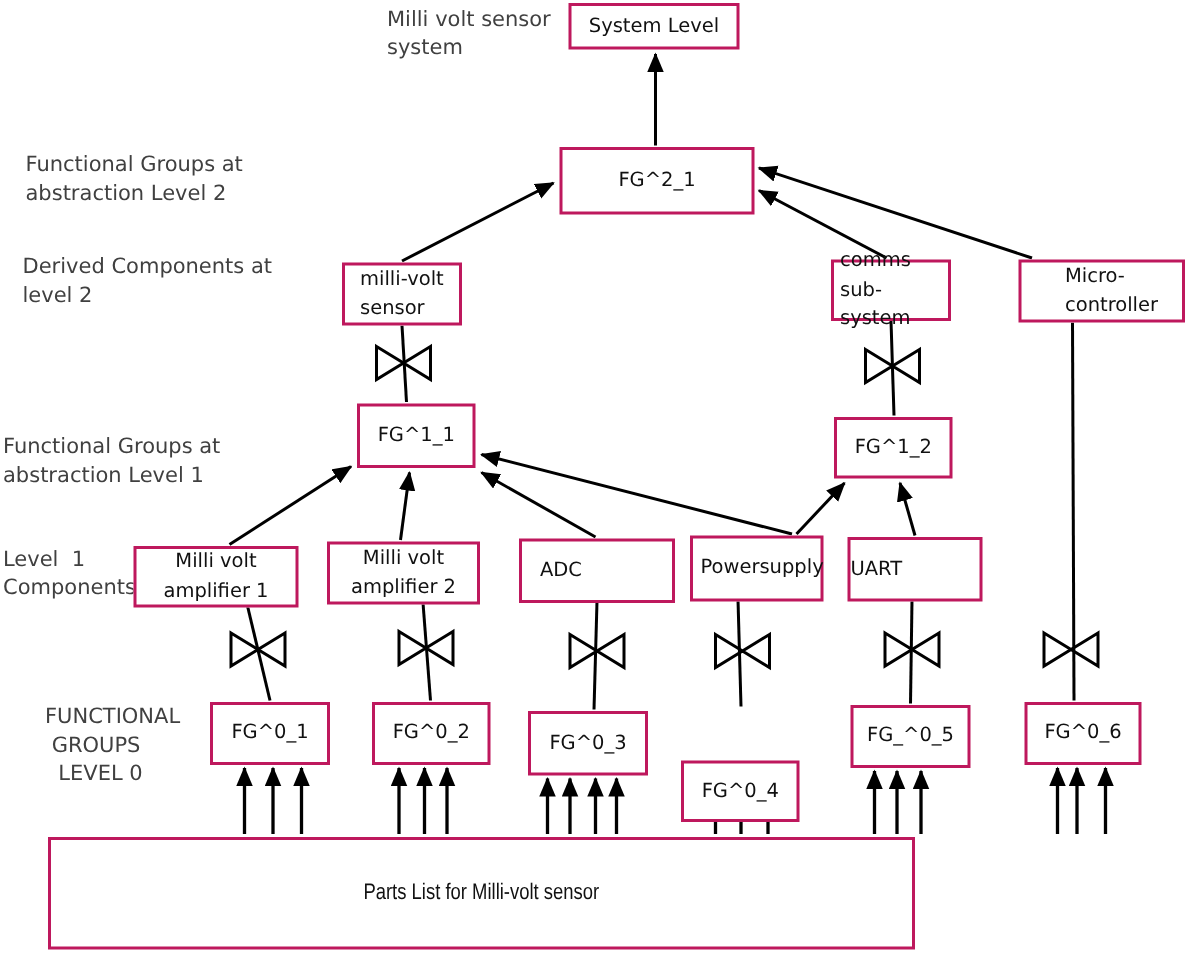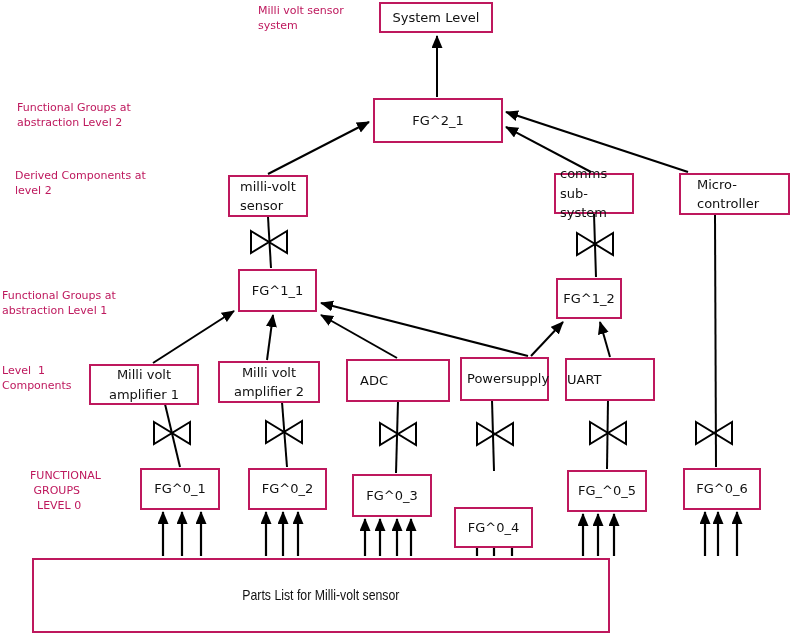--- a/index.html
+++ b/index.html
@@ -21,24 +21,24 @@
     align-items:center;
     justify-content:center;
     font-size:13px;
     line-height:1.5;
     text-align:center;
   }
   .box span{white-space:pre-wrap;}
   .box.left{justify-content:flex-start;text-align:left;}
   .freelabel{
     position:absolute;
-    font-size:11px;
+    font-size:14px;
     line-height:1.35;
     white-space:pre-wrap;
-    color:#be185d;
+    color:#404040;
   }
   .condensed{
     font-family:"Liberation Sans",sans-serif;
     font-size:15px;
     display:inline-block;
     transform:scaleX(0.82);
     white-space:pre;
   }
 </style>
 </head>
@@ -141,30 +141,30 @@
   <div class="box left" style="left:228px;top:175px;width:80px;height:42px;padding-left:10px;">
     <span>milli-volt
 sensor</span>
     </div>
 
   <div class="box left" style="left:554px;top:173px;width:80px;height:41px;padding-left:4px;">
     <span>comms
 sub-system</span>
     </div>
 
-  <div class="box left" style="left:679px;top:173px;width:111px;height:42px;padding-left:16px;">
+  <div class="box left" style="left:679px;top:173px;width:111px;height:42px;padding-left:29px;">
     <span>Micro-
 controller</span>
     </div>
 
   <div class="box" style="left:238px;top:269px;width:79px;height:43px;">
     <span>FG^1_1</span>
     </div>
 
-  <div class="box" style="left:556px;top:278px;width:66px;height:41px;text-align:center;">
+  <div class="box" style="left:556px;top:278px;width:79px;height:41px;text-align:center;">
     <span>FG^1_2</span>
     </div>
 
   <div class="box" style="left:89px;top:364px;width:110px;height:41px;">
     <span>Milli volt
 amplifier 1</span>
     </div>
 
   <div class="box" style="left:218px;top:361px;width:102px;height:42px;">
     <span>Milli volt

